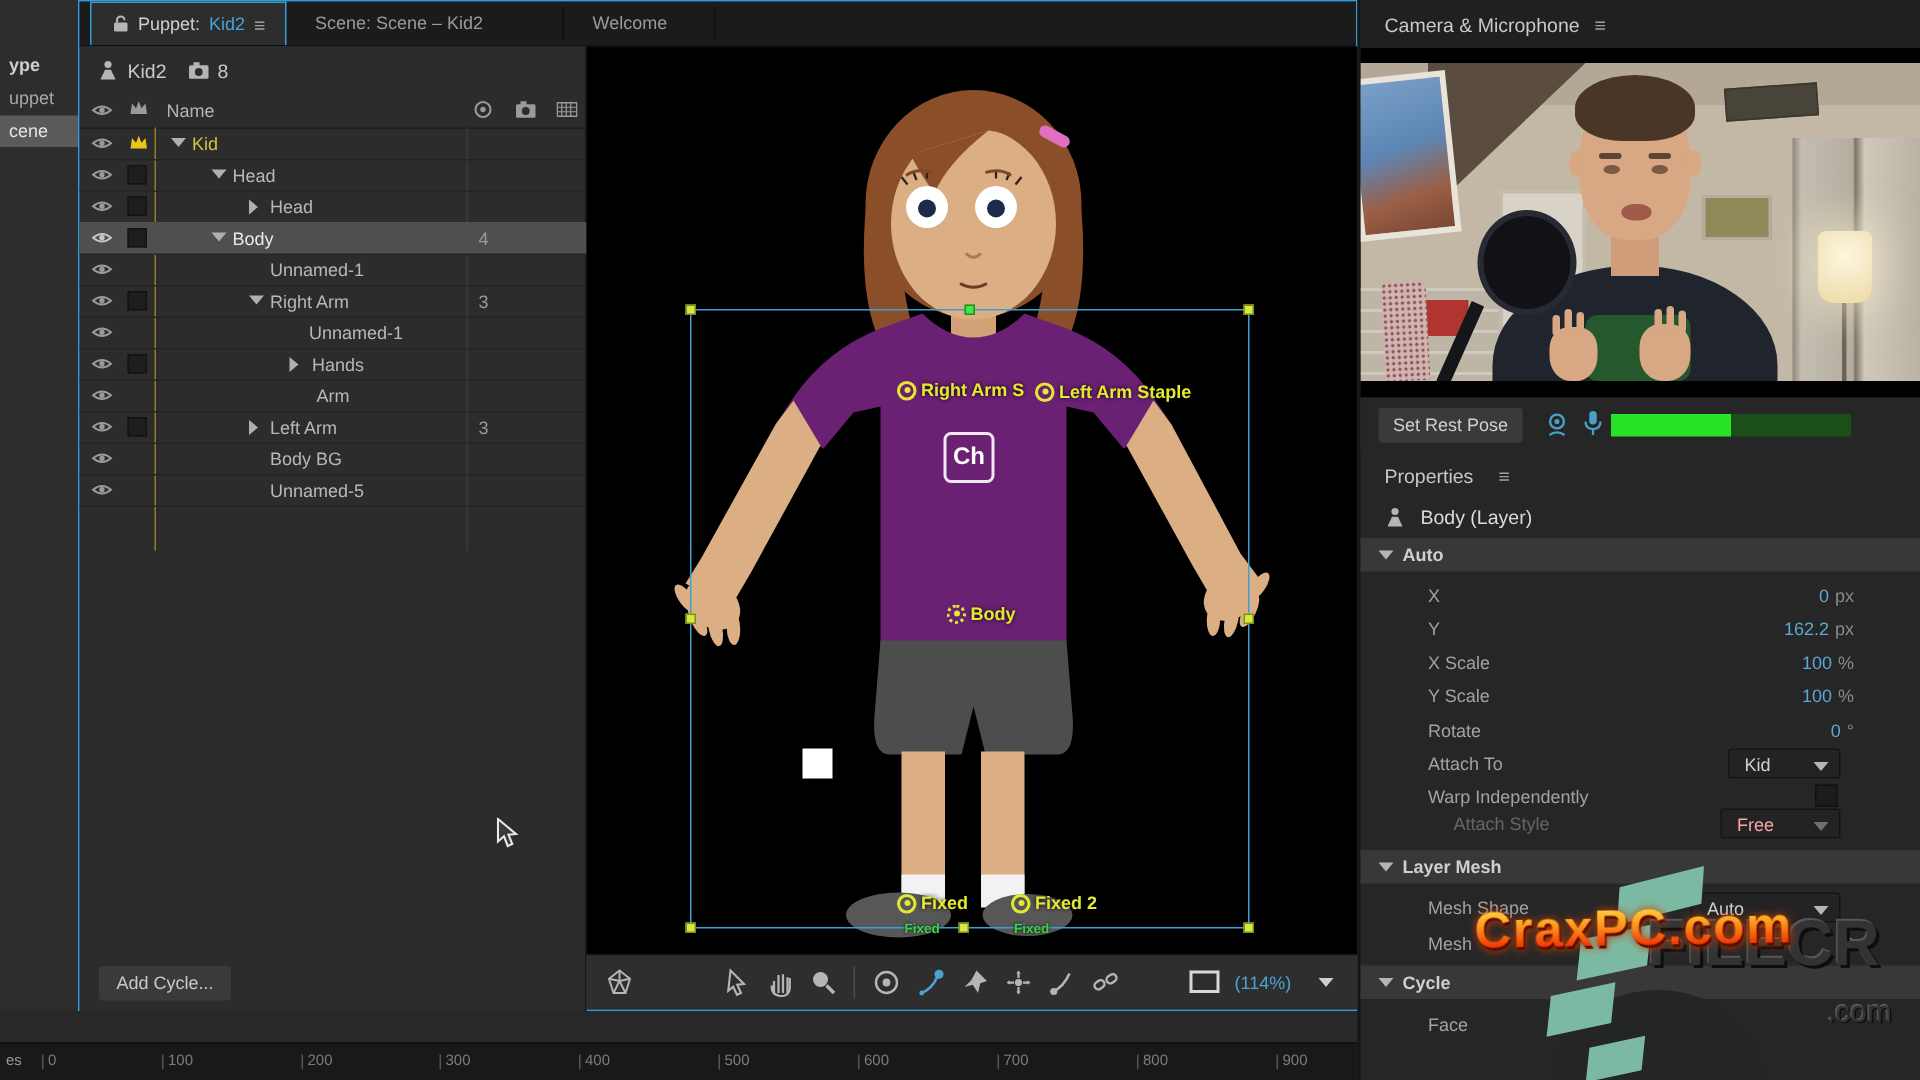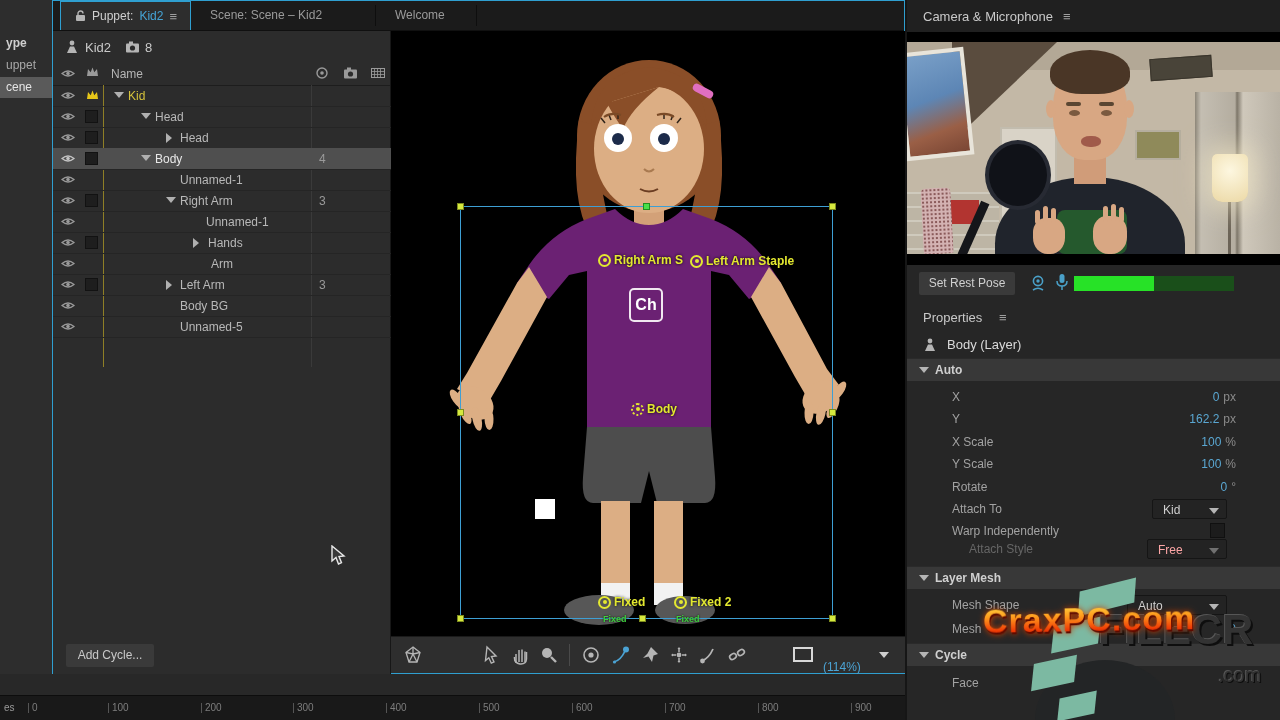--- a/index.html
+++ b/index.html
@@ -42,21 +42,21 @@
   .arr{position:absolute;top:7px;width:0;height:0;}
   .arr.down{border-left:5px solid transparent;border-right:5px solid transparent;border-top:6px solid #b0b0b0;}
   .arr.right{border-top:5px solid transparent;border-bottom:5px solid transparent;border-left:6px solid #b0b0b0;margin-top:-1px;}
   .addcycle{position:absolute;left:13px;top:613px;width:88px;height:23px;background:#3a3a3a;border-radius:2px;
             color:#c9c9c9;text-align:center;line-height:23px;}
 
   
   .vp{position:absolute;left:338px;top:30px;width:514px;height:605px;background:#000;overflow:hidden;}
   .vtool{position:absolute;left:338px;top:635px;width:514px;height:37px;background:#2e2e2e;border-top:1px solid #1a1a1a;box-sizing:border-box;}
   .ticon{position:absolute;top:8px;width:20px;height:20px;}
-  .zoomtxt{position:absolute;top:23px;color:#4ba3d4;}
+  .zoomtxt{position:absolute;top:11px;color:#4ba3d4;}
   .caret{position:absolute;width:0;height:0;border-left:5px solid transparent;border-right:5px solid transparent;border-top:6px solid #cfcfcf;}
 
   
   .selbox{position:absolute;left:69px;top:175px;width:373px;height:413px;border:1px solid #3e9fd4;box-sizing:border-box;}
   .h{position:absolute;width:7px;height:7px;background:#d6e93f;border:1px solid #7e8c1e;box-sizing:border-box;}
   .h.g{background:#49e049;border-color:#1f8f1f;}
 
   
   .plabel{position:absolute;color:#e3e830;font-weight:bold;font-size:12px;white-space:nowrap;display:flex;align-items:center;gap:3px;text-shadow:0 0 3px #000;}
   .ring{width:13px;height:13px;border:2px solid #e3e830;border-radius:50%;box-sizing:border-box;position:relative;flex:none;}

